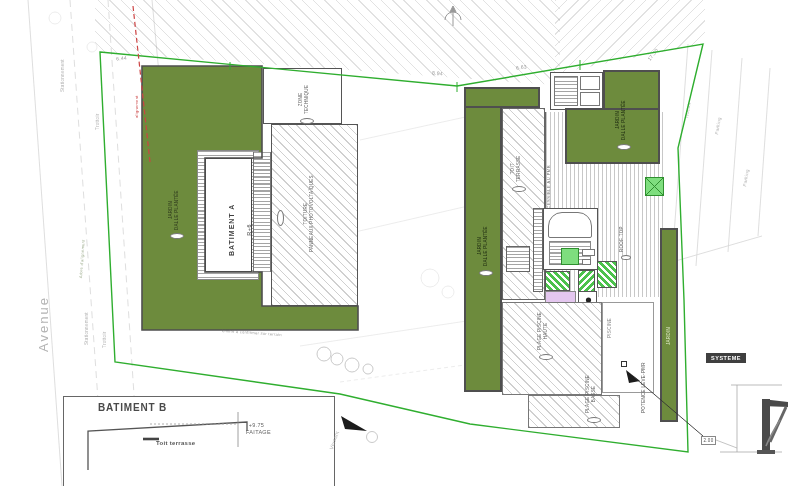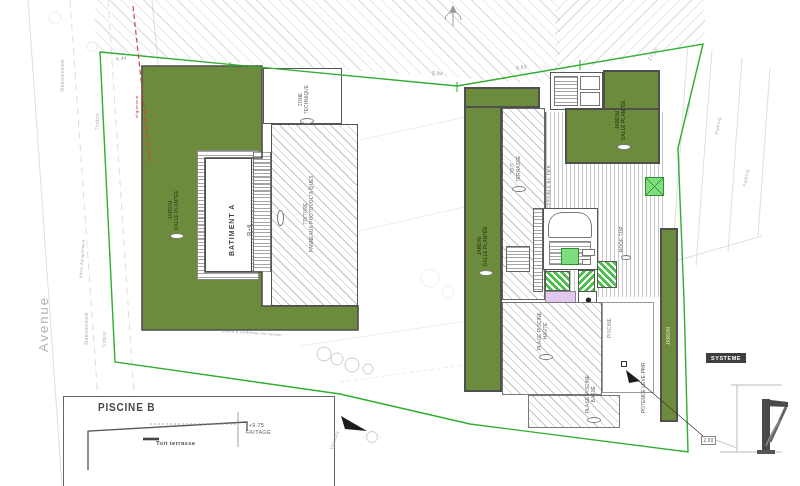--- a/index.html
+++ b/index.html
@@ -155,21 +155,21 @@
   <div class="area" style="left:602px;top:302px;width:52px;height:91px;background:#fff;border:1px solid #999;"></div>
   <div class="lbl rot" style="left:607px;top:338px;font-size:4.5px;color:#8a8a8a;">PISCINE</div>
 
   <div class="area olive wall" style="left:660px;top:228px;width:18px;height:194px;"></div>
   <div class="lbl rot" style="left:666px;top:345px;font-size:4.5px;color:#dde8c6;">JARDIN</div>
 
   <div class="lbl rot" style="left:641px;top:413px;font-size:4.5px;color:#555;">POTENCE LEVE-PMR</div>
   <div class="area" style="left:621px;top:361px;width:6px;height:6px;background:#fff;border:1px solid #333;"></div>
 
   <div class="area" style="left:63px;top:396px;width:272px;height:92px;background:#fff;border:1.2px solid #666;"></div>
-  <div class="lbl" style="left:98px;top:402px;font-size:10px;font-weight:bold;color:#4a4a4a;letter-spacing:.8px;">PISCINE B</div>
+  <div class="lbl" style="left:98px;top:402px;font-size:10px;font-weight:bold;color:#4a4a4a;letter-spacing:.8px;">BATIMENT B</div>
   <div class="lbl" style="left:242px;top:415px;font-size:5.5px;color:#666;">
     <span>+9.75</span>
     <span style="margin-left:4px;">FAITAGE</span>
   </div>
   <div class="lbl" style="left:156px;top:440px;font-size:6px;font-weight:600;color:#555;">Toit terrasse</div>
 
   <div class="area" style="left:706px;top:353px;width:40px;height:10px;background:#3f3f3f;display:flex;align-items:center;justify-content:center;">
     <span class="lbl" style="position:static;font-size:5.5px;font-weight:bold;color:#fff;letter-spacing:.5px;">SYSTEME</span>
   </div>
   <div class="area" style="left:701px;top:436px;width:15px;height:9px;background:#fff;border:1px solid #888;display:flex;align-items:center;justify-content:center;">

